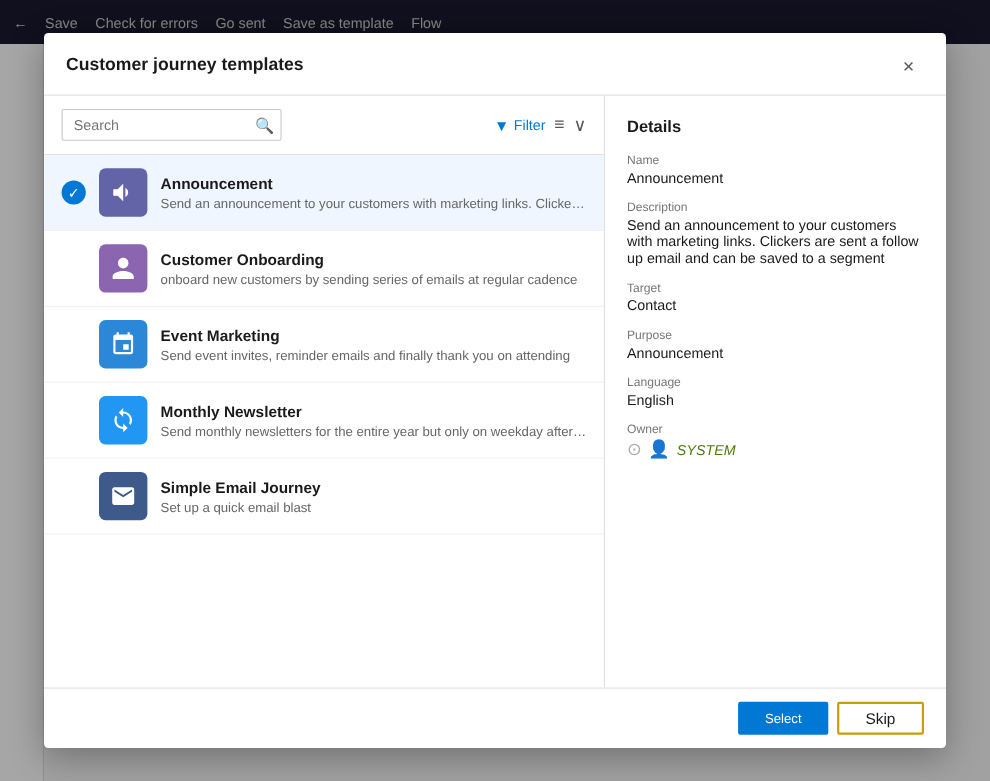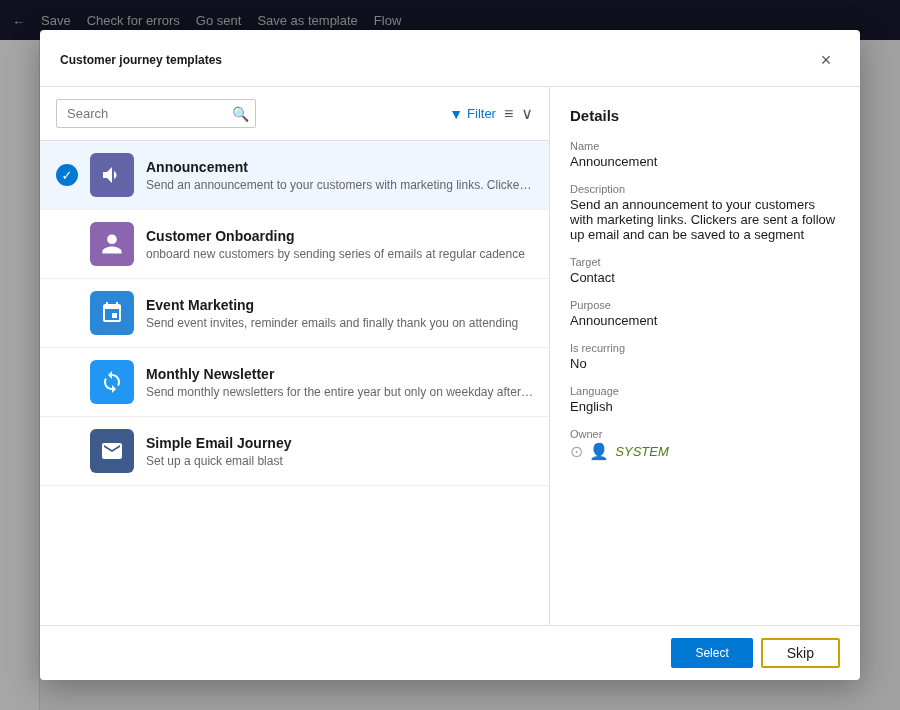--- a/index.html
+++ b/index.html
@@ -72,21 +72,21 @@
     
     .modal-header {
       display: flex;
       align-items: center;
       justify-content: space-between;
       padding: 16px 20px 12px 20px;
       border-bottom: 1px solid #e0e0e0;
     }
 
     .modal-title {
-      font-size: 12px;
+      font-size: 16px;
       font-weight: 600;
       color: #1a1a1a;
     }
 
     .modal-close {
       cursor: pointer;
       color: #555;
       font-size: 18px;
       width: 28px;
       height: 28px;
@@ -459,24 +459,20 @@
         <div class="detail-field">
           <div class="detail-label">Target</div>
           <div class="detail-value">Contact</div>
         </div>
 
         <div class="detail-field">
           <div class="detail-label">Purpose</div>
           <div class="detail-value">Announcement</div>
         </div>
 
-        <div class="detail-field">
-          <div class="detail-label">Is recurring</div>
-          <div class="detail-value">No</div>
-        </div>
 
         <div class="detail-field">
           <div class="detail-label">Language</div>
           <div class="detail-value">English</div>
         </div>
 
         <div class="detail-field">
           <div class="detail-label">Owner</div>
           <div class="owner-row">
             <span class="owner-icon">⊙</span>

